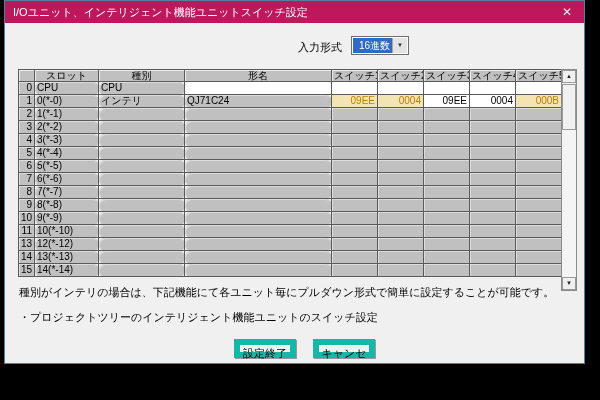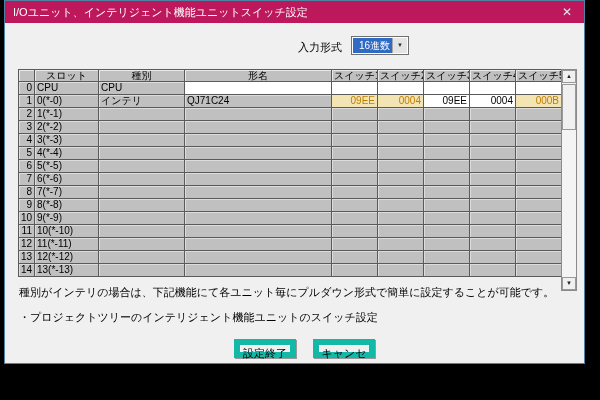--- a/index.html
+++ b/index.html
@@ -53,21 +53,21 @@
     padding:0 2px; overflow:hidden; white-space:nowrap; box-sizing:content-box;
   }
   th {
     background:#c0c0c0; font-weight:normal; text-align:center;
     box-shadow:inset 1px 1px 0 #e9e9e9; height:11px; line-height:11px;
   }
   td.gray  { background:#c0c0c0; box-shadow:inset 1px 1px 0 #dcdcdc; }
   td.num   { background:#c0c0c0; box-shadow:inset 1px 1px 0 #dcdcdc; text-align:right; }
   td.white { background:#ffffff; }
   td.hl    { background:#f3e4b4; color:#c17d00; }
-  td.left  { text-align:left; }
+  td.left  { text-align:left;border-radius:6px; }
   td.right { text-align:right; }
 
   
   .vscroll {
     position:absolute; right:0; top:0; width:16px; height:222px;
     background:#f4f4f4; border:1px solid #8a8a8a; box-sizing:border-box;
   }
   .sb-btn {
     position:absolute; left:0; width:14px; height:13px; box-sizing:border-box;
     background:#f0f0f0; border:1px solid #999; font-size:6px; line-height:10px;
@@ -265,44 +265,44 @@
               <td class="gray left">10(*-10)</td>
               <td class="gray left"></td>
               <td class="gray left"></td>
               <td class="gray"></td>
               <td class="gray"></td>
               <td class="gray"></td>
               <td class="gray"></td>
               <td class="gray"></td>
             </tr>
             <tr>
-              <td class="num">12</td>
-              <td class="gray left">11(*-11)</td>
-              <td class="gray left"></td>
-              <td class="gray left"></td>
-              <td class="gray"></td>
-              <td class="gray"></td>
-              <td class="gray"></td>
-              <td class="gray"></td>
-              <td class="gray"></td>
-            </tr>
-            <tr>
               <td class="num">13</td>
               <td class="gray left">12(*-12)</td>
               <td class="gray left"></td>
               <td class="gray left"></td>
               <td class="gray"></td>
               <td class="gray"></td>
               <td class="gray"></td>
               <td class="gray"></td>
               <td class="gray"></td>
             </tr>
             <tr>
               <td class="num">14</td>
               <td class="gray left">13(*-13)</td>
+              <td class="gray left"></td>
+              <td class="gray left"></td>
+              <td class="gray"></td>
+              <td class="gray"></td>
+              <td class="gray"></td>
+              <td class="gray"></td>
+              <td class="gray"></td>
+            </tr>
+            <tr>
+              <td class="num">15</td>
+              <td class="gray left">14(*-14)</td>
               <td class="gray left"></td>
               <td class="gray left"></td>
               <td class="gray"></td>
               <td class="gray"></td>
               <td class="gray"></td>
               <td class="gray"></td>
               <td class="gray"></td>
             </tr>
           </tbody>
       </table>

